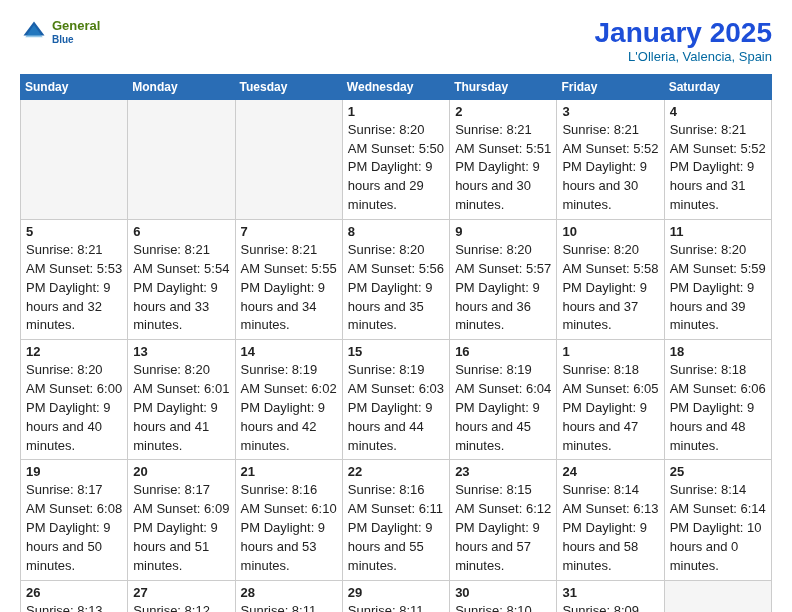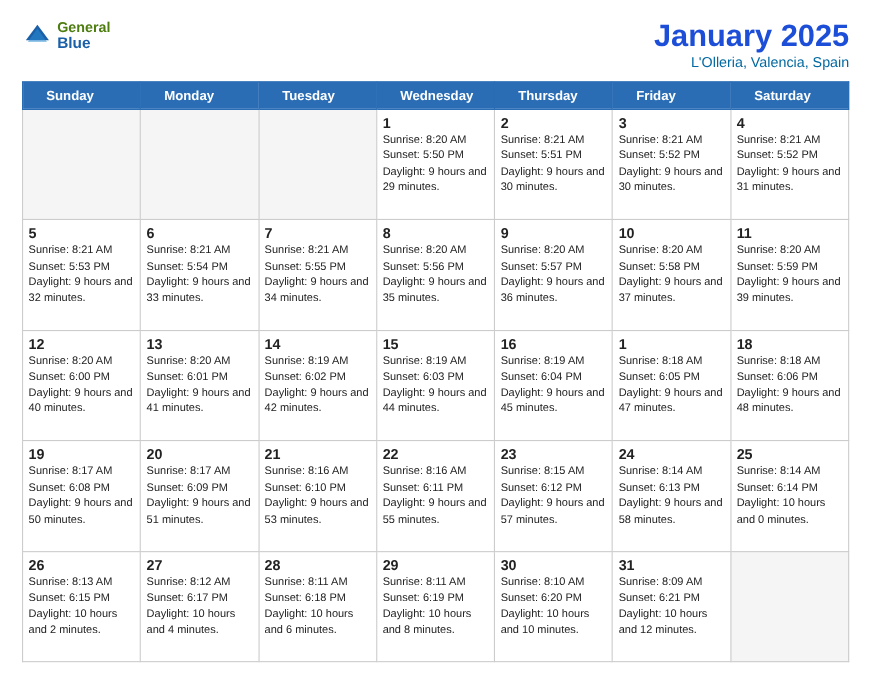--- a/index.html
+++ b/index.html
@@ -29,21 +29,21 @@
       gap: 4px;
     }
     .logo-text {
       display: flex;
       flex-direction: column;
       font-size: 14px;
       font-weight: bold;
       line-height: 1.1;
     }
     .logo-general { color: #4d7c0f; font-size: 13px; font-weight: bold; }
-    .logo-blue { color: #1a5fa8; font-size: 14px; font-weight: bold; }
+    .logo-blue { color: #1a5fa8; font-size: 10px; font-weight: bold; }
     .logo-icon {
       width: 28px;
       height: 28px;
     }
     .title-block {
       text-align: right;
     }
     .title-block h1 {
       font-size: 28px;
       font-weight: bold;
@@ -59,21 +59,21 @@
       border: 1px solid #ccc;
       border-collapse: collapse;
       width: 100%;
       table-layout: fixed;
     }
     .calendar th {
       background-color: #2a6db5;
       color: #fff;
       font-size: 12px;
       font-weight: bold;
-      padding: 5px 21px;
+      padding: 5px 4px;
       text-align: left;
       border: 1px solid #2a6db5;
     }
     .calendar td {
       border: 1px solid #ccc;
       vertical-align: top;
       padding: 4px 5px;
       font-size: 10px;
       color: #222;
       background: #fff;
@@ -83,21 +83,21 @@
       background: #f5f5f5;
     }
     .day-num {
       font-size: 13px;
       font-weight: bold;
       color: #222;
       display: block;
       margin-bottom: 2px;
     }
     .day-info {
-      font-size: 10px;
+      font-size: 13px;
       line-height: 1.45;
       color: #222;
     }
   </style>
 </head>
 <body>
 
 <div class="page">
   <div class="header">
     <div class="logo">

